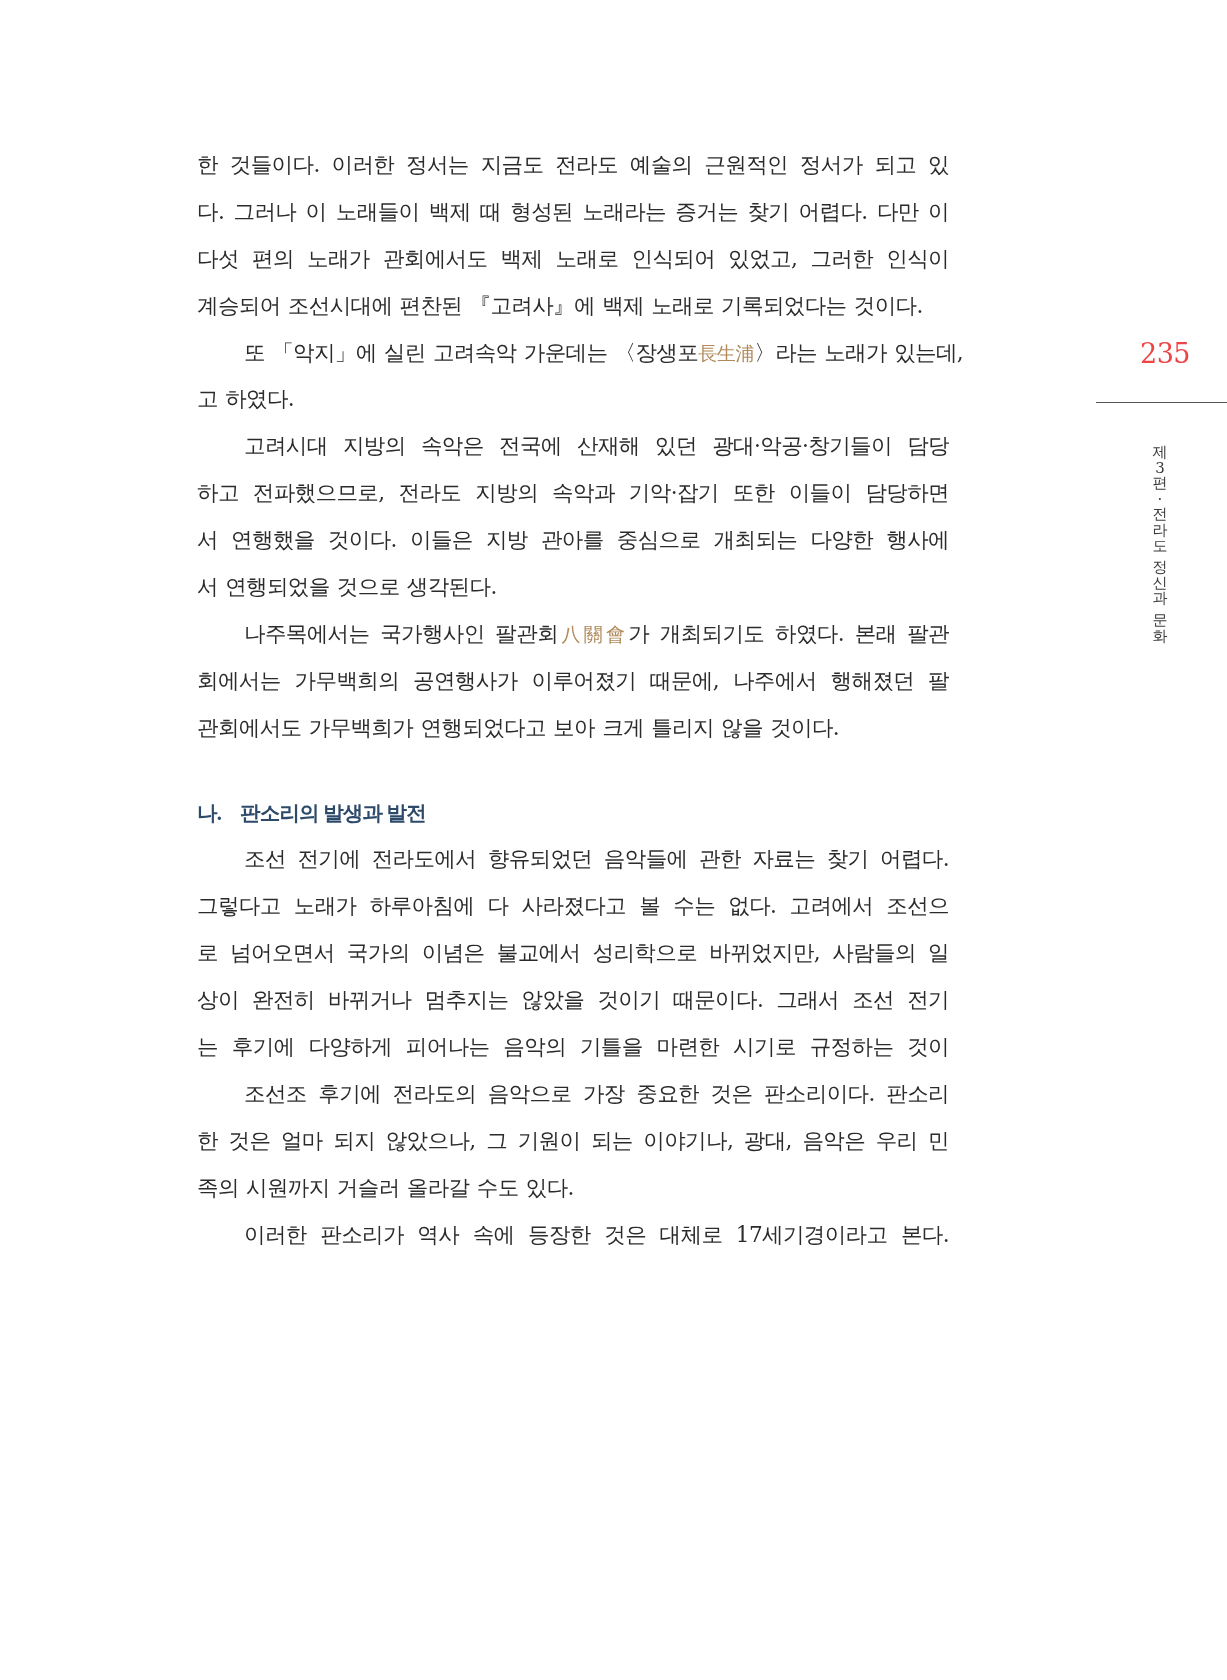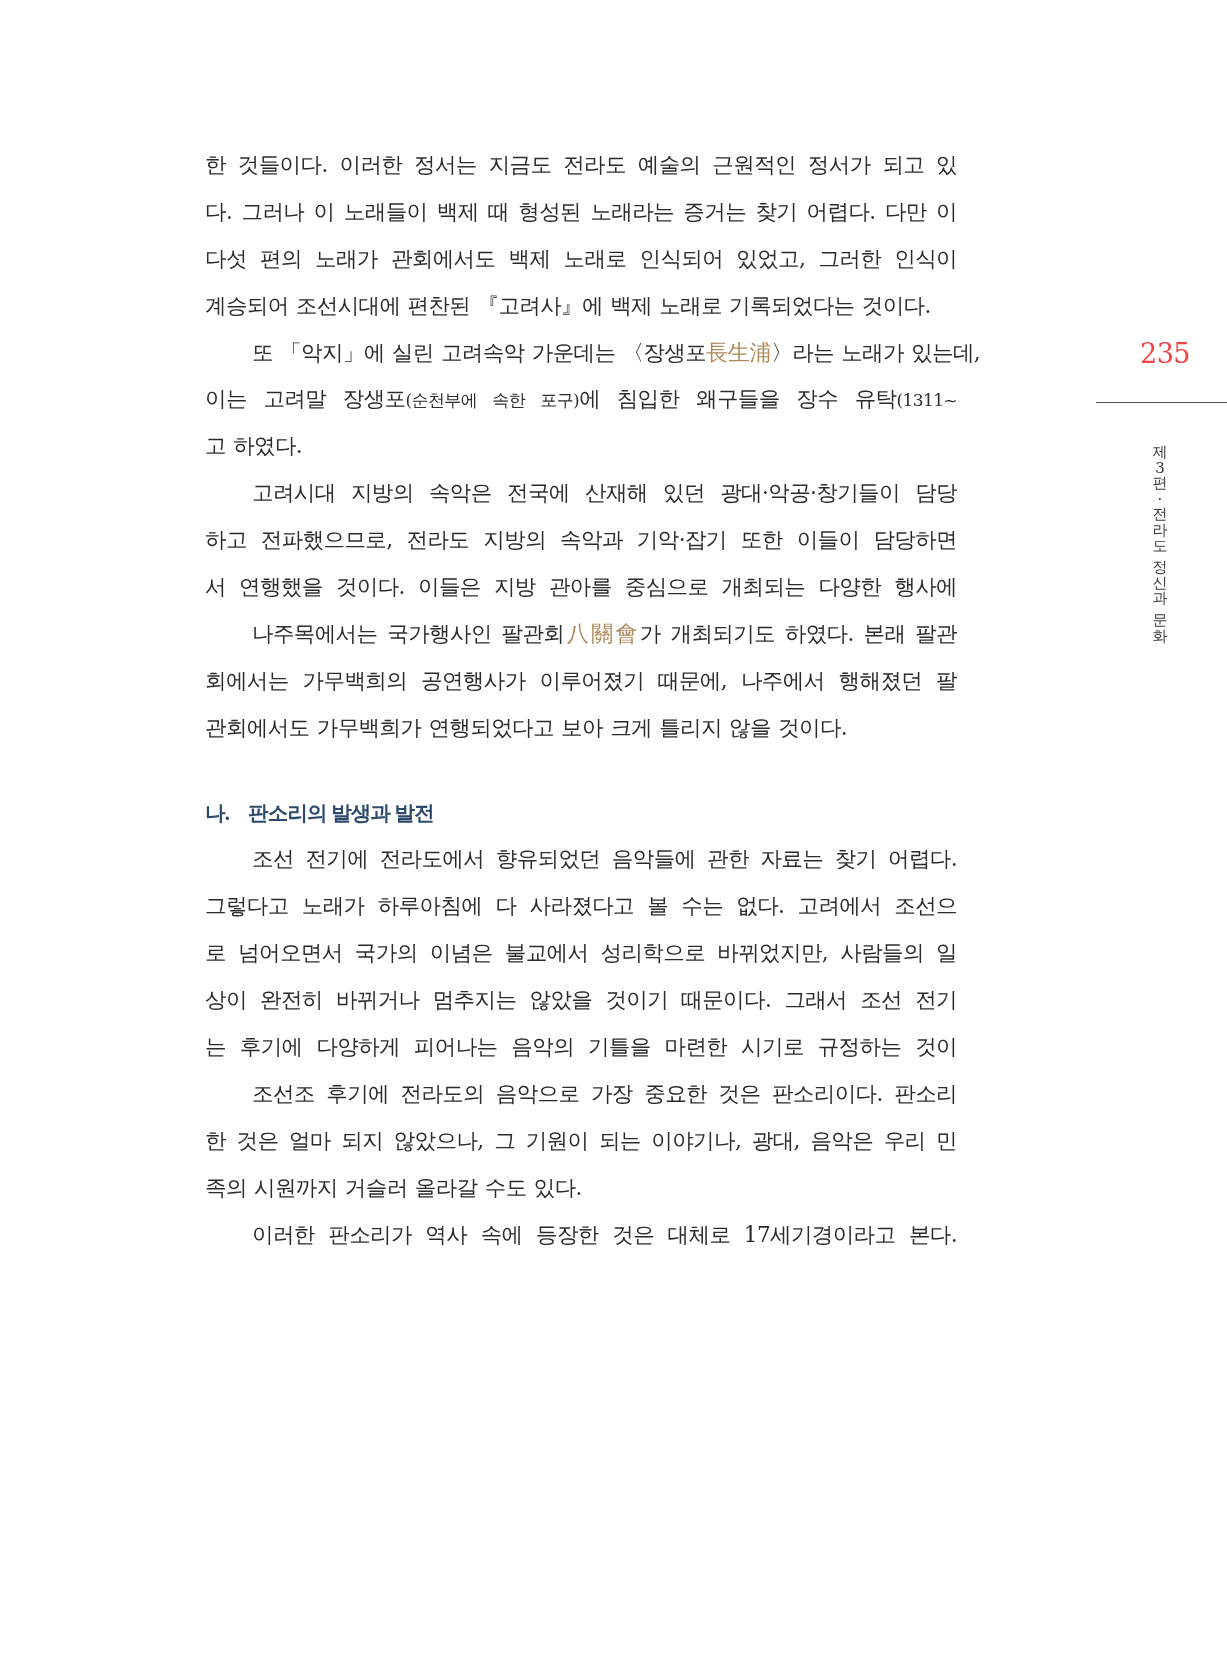--- a/index.html
+++ b/index.html
@@ -16,21 +16,21 @@
       color: #2b2b2b;
     }
     .page {
       position: absolute;
       left: 0; top: 0;
       width: 1227px;
       height: 1680px;
     }
     .body-text {
       position: absolute;
-      left: 205px;
+      left: 197px;
       top: 142px;
       width: 752px;
     }
     .line {
       height: 46.9px;
       line-height: 46.9px;
       font-size: 21.5px;
       white-space: nowrap;
       letter-spacing: -0.6px;
       word-spacing: 1px;
@@ -43,21 +43,21 @@
     }
     .line.indent {
       padding-left: 47px;
     }
     .small {
       font-size: 17px;
       letter-spacing: -0.6px;
     }
     .hanja {
       color: #b08a5a;
-      font-size: 22px;
+      font-size: 19px;
       letter-spacing: -0.3px;
     }
     .section-gap {
       height: 38px;
     }
     .section-heading {
       height: 46.9px;
       line-height: 46.9px;
       font-family: Liberation Serif, serif;
       font-weight: bold;
@@ -114,28 +114,28 @@
 
     <div>
       <span class="line">한 것들이다. 이러한 정서는 지금도 전라도 예술의 근원적인 정서가 되고 있</span>
       <span class="line">다. 그러나 이 노래들이 백제 때 형성된 노래라는 증거는 찾기 어렵다. 다만 이</span>
       <span class="line">다섯 편의 노래가 관회에서도 백제 노래로 인식되어 있었고, 그러한 인식이</span>
       <span class="line last">계승되어 조선시대에 편찬된 『고려사』에 백제 노래로 기록되었다는 것이다.</span>
     </div>
 
     <div>
       <span class="line indent"><span>또 「악지」에 실린 고려속악 가운데는 〈장생포</span><span class="hanja">長生浦</span><span>〉라는 노래가 있는데,</span></span>
-      <span class="line"><span>이는 고려말 장생포</span><span class="small">(순천부에 속한 포구)</span><span>에 침입한 왜구들을 장수 유탁</span><span class="small">(1311~</span></span>
       <span class="line last">고 하였다.</span>
     </div>
 
     <div>
       <span class="line indent">고려시대 지방의 속악은 전국에 산재해 있던 광대·악공·창기들이 담당</span>
       <span class="line">하고 전파했으므로, 전라도 지방의 속악과 기악·잡기 또한 이들이 담당하면</span>
       <span class="line">서 연행했을 것이다. 이들은 지방 관아를 중심으로 개최되는 다양한 행사에</span>
+      <span class="line last">서 연행되었을 것으로 생각된다.</span>
     </div>
 
     <div>
       <span class="line indent"><span>나주목에서는 국가행사인 팔관회</span><span class="hanja">八關會</span><span>가 개최되기도 하였다. 본래 팔관</span></span>
       <span class="line">회에서는 가무백희의 공연행사가 이루어졌기 때문에, 나주에서 행해졌던 팔</span>
       <span class="line last">관회에서도 가무백희가 연행되었다고 보아 크게 틀리지 않을 것이다.</span>
     </div>
 
     <div class="section-gap"></div>
 

